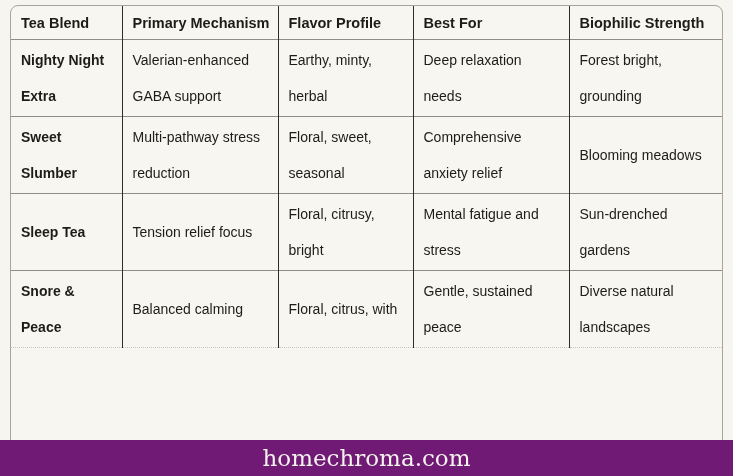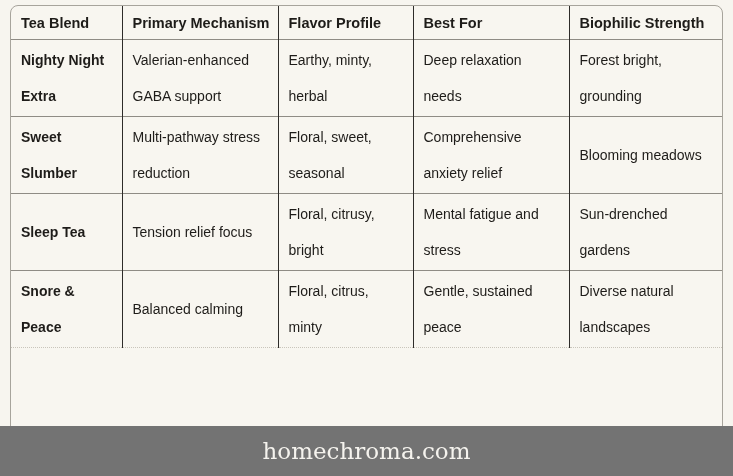--- a/index.html
+++ b/index.html
@@ -76,22 +76,22 @@
     border-color: transparent #4c4a46 transparent transparent;
   }
   .scroll-arrow.right {
     right: 4px;
     border-width: 3.5px 0 3.5px 5px;
     border-color: transparent transparent transparent #4c4a46;
   }
   .site-footer {
     position: absolute;
     left: 0; right: 0; bottom: 0;
-    height: 50px;
-    background: #737373;
+    height: 36px;
+    background: #701a75;
     color: #f5f3ee;
     display: flex;
     align-items: center;
     justify-content: center;
     font-family: "DejaVu Serif", serif;
     font-size: 23px;
   }
 </style>
 </head>
 <body>
@@ -135,21 +135,21 @@
     <td class="blend-cell">Sleep Tea</td>
     <td>Tension relief focus</td>
     <td>Floral, citrusy, bright</td>
     <td>Mental fatigue and stress</td>
     <td>Sun-drenched gardens</td>
   </tr>
 
   <tr>
     <td class="blend-cell">Snore &amp; Peace</td>
     <td>Balanced calming</td>
-    <td>Floral, citrus, minty</td>
+    <td>Floral, citrus, with</td>
     <td>Gentle, sustained peace</td>
     <td>Diverse natural landscapes</td>
   </tr>
 
 
 
 </tbody>
   </table>
   <div class="scroll-strip">
     <span class="scroll-arrow left"></span>

